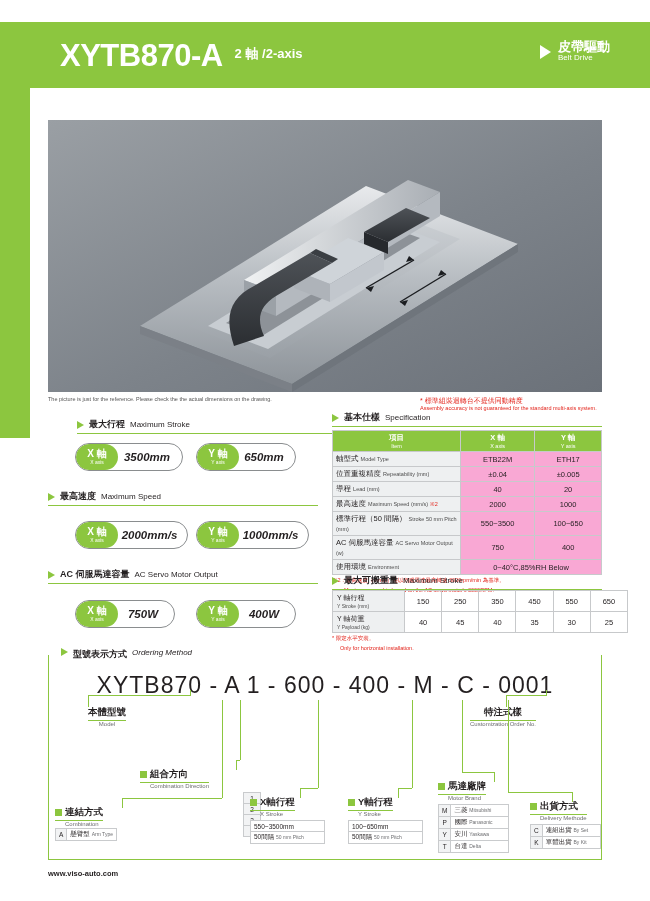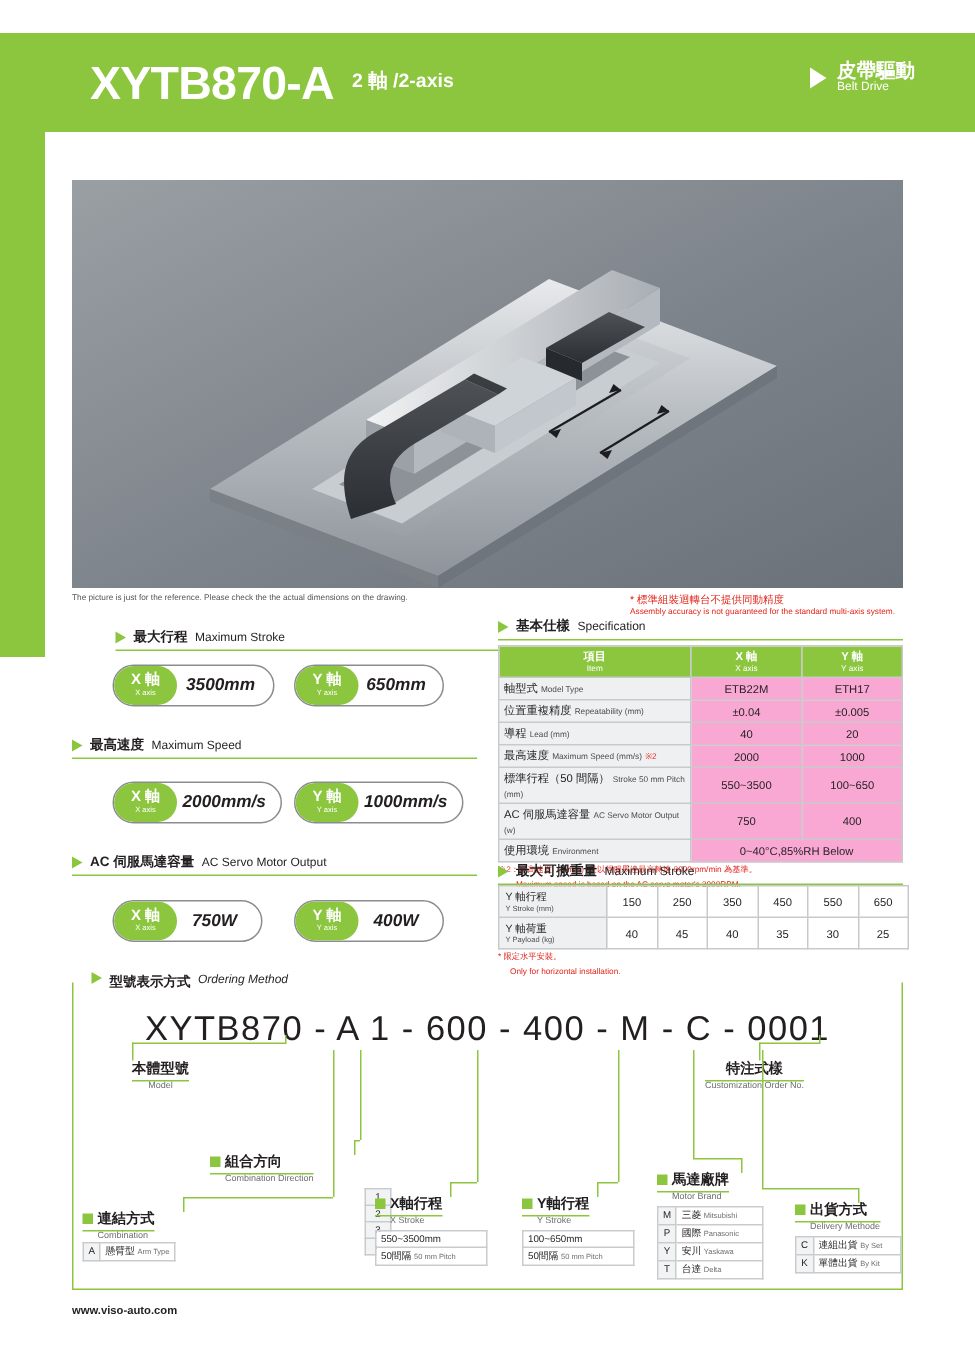--- a/index.html
+++ b/index.html
@@ -107,21 +107,21 @@
   table.spec thead th .e { font-size:5.5px; display:block; font-weight:normal; }
   table.spec tbody td.lbl { background:#eef0f1; width:128px; }
   table.spec tbody td.lbl .cn { font-size:7.5px; }
   table.spec tbody td.lbl .en { font-size:5.5px; color:#4d4d4d; }
   table.spec tbody td.v { text-align:center; background:#f9a8d4; font-size:7.5px; }
   .sup { color:#e2231a; font-size:5.5px; }
   .note-red { font-size:5.5px; color:#e2231a; line-height:1.4; margin-top:2px; }
 
   
   .pay-wrap { position:absolute; left:332px; top:590px; width:270px; }
-  table.pay { border-collapse:collapse; width:274px;padding-left:13px; }
+  table.pay { border-collapse:collapse; width:296px;padding-left:13px; }
   table.pay td, table.pay th {
     border:1px solid #c7c9cb; font-size:7.5px; text-align:center; padding:2px 0;
     height:17px;
   }
   table.pay td.hl { background:#eef0f1; text-align:left; padding-left:4px; width:72px;}
   table.pay td.hl .cn { font-size:7px; }
   table.pay td.hl .en { font-size:5px; color:#4d4d4d; }
 
   
   .order-box {

